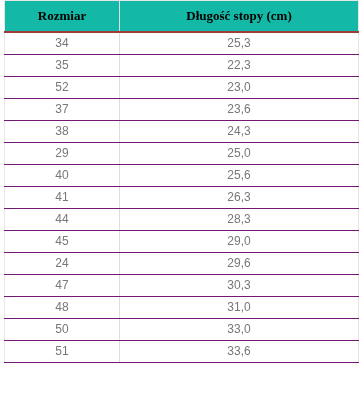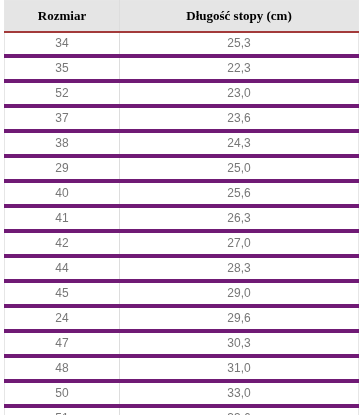--- a/index.html
+++ b/index.html
@@ -36,21 +36,21 @@
   thead tr.header-row th {
     height: 30px;
     padding: 0 4px;
     text-align: center;
     vertical-align: middle;
     font-family: "Liberation Serif", "DejaVu Serif", serif;
     font-weight: bold;
     font-size: 13px;
     line-height: 14px;
     color: #000000;
-    background: #e5e5e5;
+    background: #14b8a6;
     border-left: 1px solid #e6e6e6;
     border-right: 1px solid #e6e6e6;
     border-top: 1px solid #e6e6e6;
     border-bottom: 2px solid #a33a3a;
     white-space: nowrap;
   }
 
   thead tr.header-row th.th-size {
     border-right: 1px solid #dddddd;
   }
@@ -58,21 +58,21 @@
   tbody tr.data-row td {
     height: 21px;
     padding: 0 4px;
     text-align: center;
     vertical-align: middle;
     font-family: "Liberation Sans", sans-serif;
     font-size: 12px;
     line-height: 13px;
     color: #777777;
     background: #ffffff;
-    border-bottom: 4px solid #701a75;
+    border-bottom: 1px solid #701a75;
     border-left: 1px solid #e6e6e6;
     border-right: 1px solid #e6e6e6;
     white-space: nowrap;
   }
 
   tbody tr.data-row td.cell-size {
     border-right: 1px solid #dddddd;
   }
 
   tbody tr.data-row:first-child td {
@@ -121,24 +121,20 @@
         </tr>
         <tr class="data-row">
           <td class="cell-size">40</td>
           <td class="cell-length">25,6</td>
         </tr>
         <tr class="data-row">
           <td class="cell-size">41</td>
           <td class="cell-length">26,3</td>
         </tr>
         <tr class="data-row">
-          <td class="cell-size">42</td>
-          <td class="cell-length">27,0</td>
-        </tr>
-        <tr class="data-row">
           <td class="cell-size">44</td>
           <td class="cell-length">28,3</td>
         </tr>
         <tr class="data-row">
           <td class="cell-size">45</td>
           <td class="cell-length">29,0</td>
         </tr>
         <tr class="data-row">
           <td class="cell-size">24</td>
           <td class="cell-length">29,6</td>

